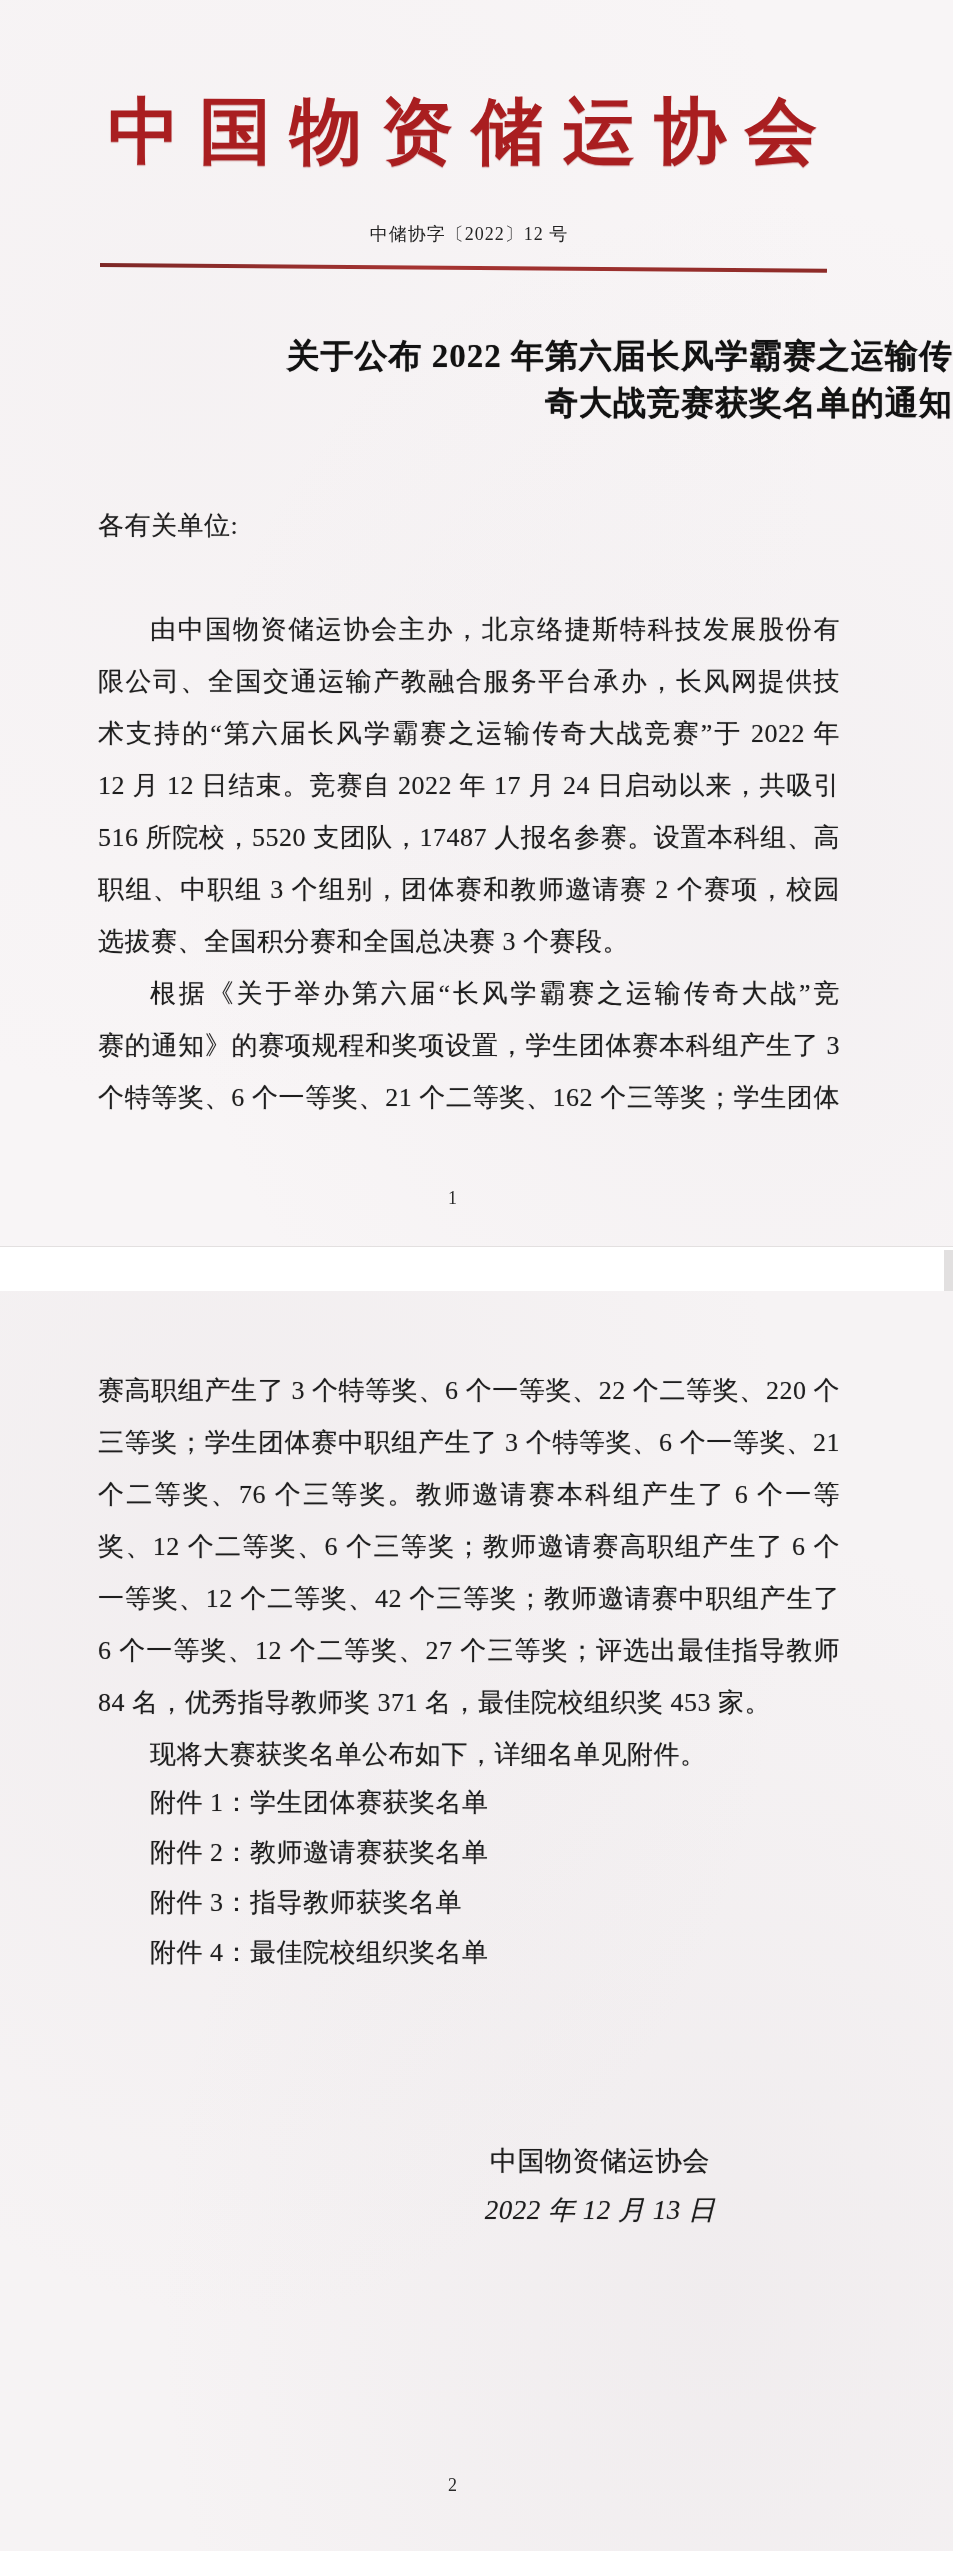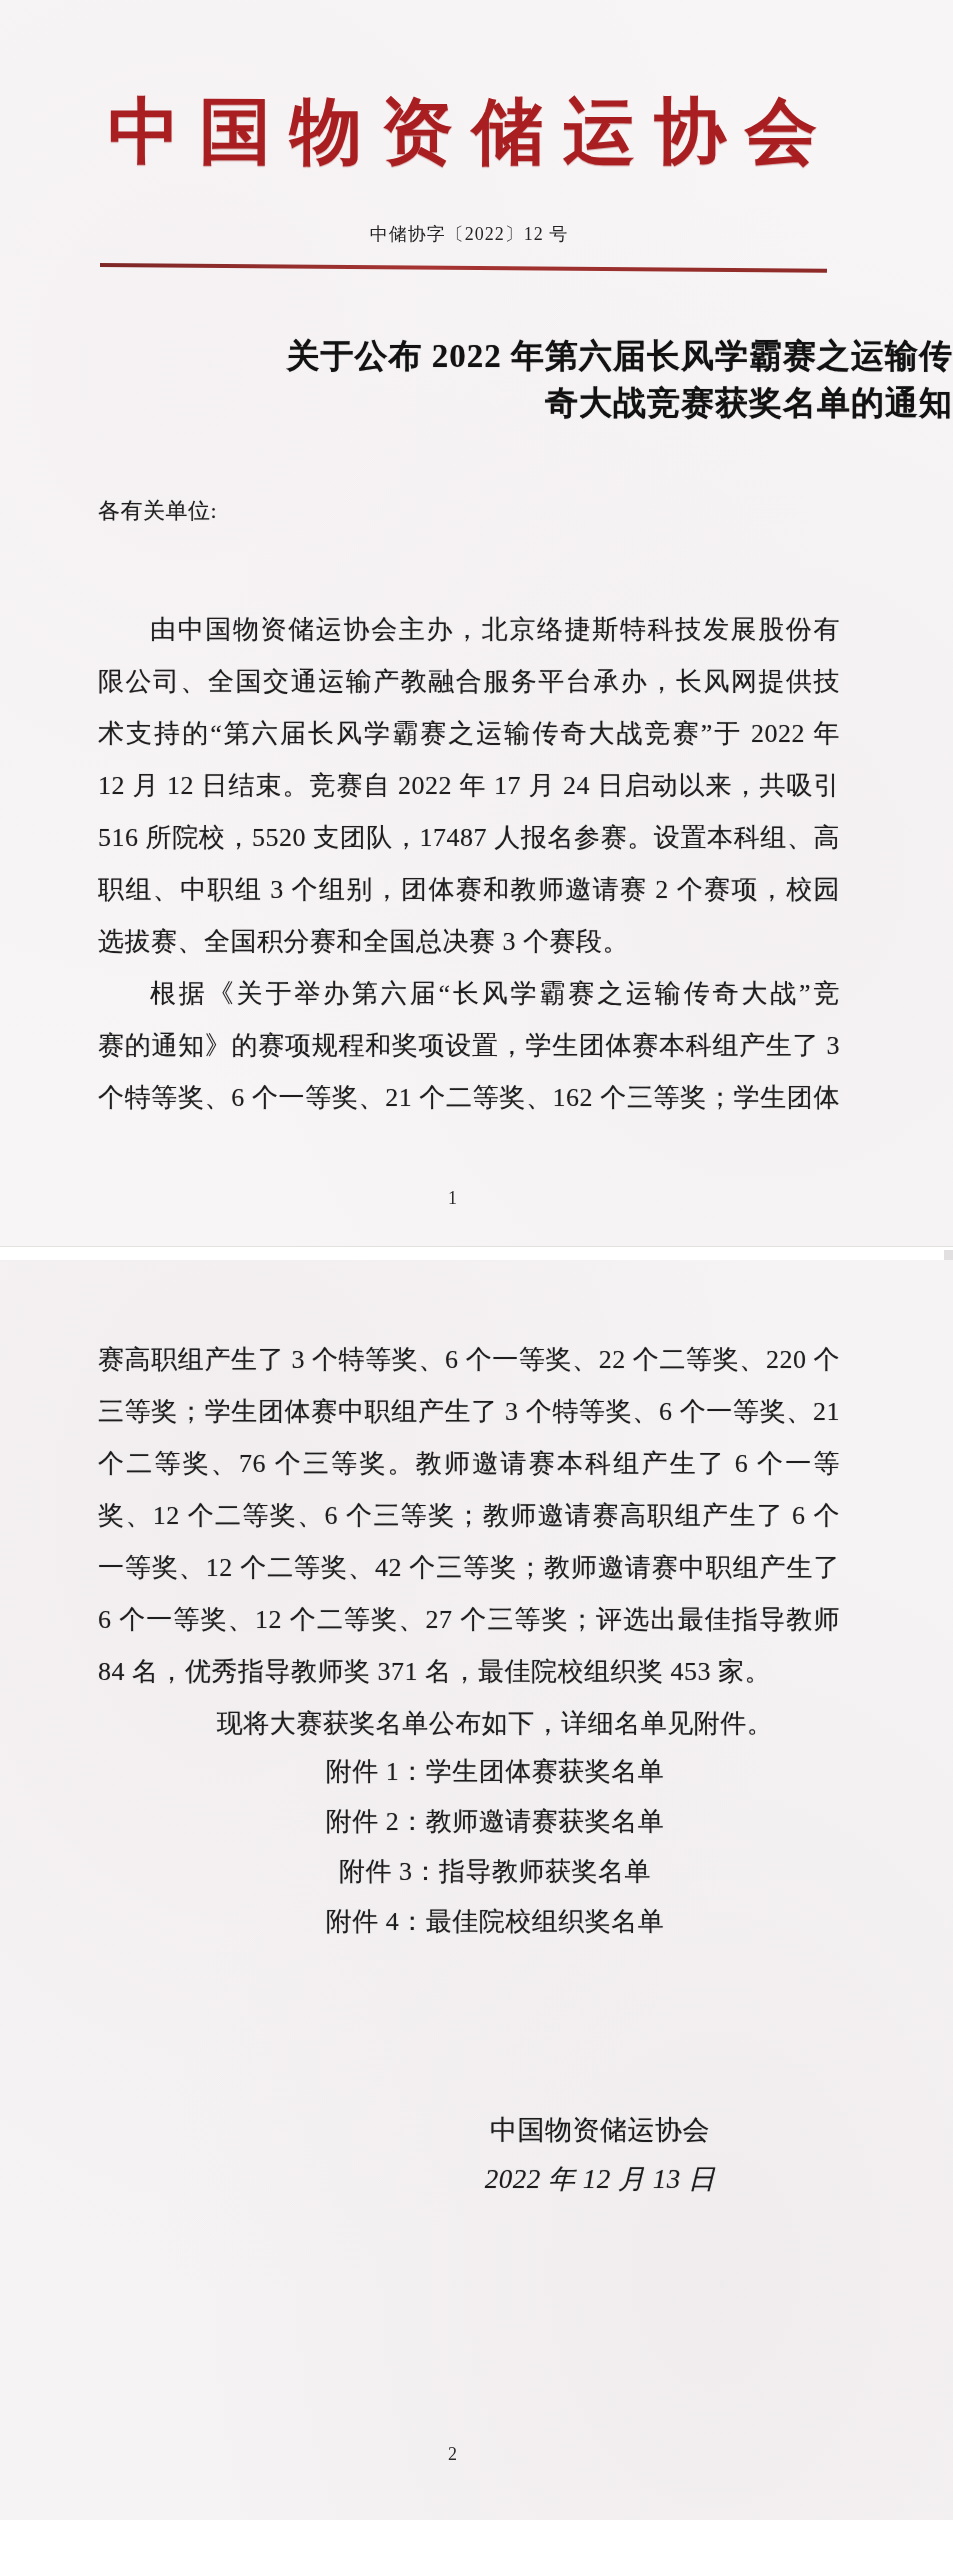--- a/index.html
+++ b/index.html
@@ -25,21 +25,21 @@
       radial-gradient(ellipse at 20% 30%, rgba(210,200,205,0.08), rgba(0,0,0,0) 60%),
       radial-gradient(ellipse at 80% 70%, rgba(205,198,205,0.10), rgba(0,0,0,0) 55%),
       #f8f5f6;
   }
   .page-1 {
     top: 0;
     height: 1246px;
     border-bottom: 1px solid #e3e0e0;
   }
   .page-2 {
-    top: 1260px;
+    top: 1291px;
     height: 1260px;
     background:
       radial-gradient(ellipse at 25% 20%, rgba(208,198,204,0.12), rgba(0,0,0,0) 55%),
       radial-gradient(ellipse at 75% 80%, rgba(204,196,202,0.14), rgba(0,0,0,0) 55%),
       #f6f3f4;
   }
   .edge-shadow {
     position: absolute;
     left: 944px;
     top: 1250px;
@@ -90,44 +90,44 @@
     text-align: right;
     font-size: 33px;
     font-weight: bold;
     color: #121212;
     line-height: 47px;
     letter-spacing: 1px;
     text-shadow: 0 0 1px rgba(0,0,0,0.45);
   }
   .salutation {
     position: absolute;
-    top: 496px;
+    top: 508px;
     left: 98px;
-    font-size: 22px;
+    font-size: 26px;
     color: #1e1e1e;
     letter-spacing: 0.5px;
     text-shadow: 0 0 1px rgba(0,0,0,0.35);
   }
   .body-block {
     position: absolute;
     left: 98px;
     width: 742px;
     font-size: 26px;
     color: #1e1e1e;
     line-height: 52px;
     letter-spacing: 0.5px;
     text-shadow: 0 0 1px rgba(0,0,0,0.35);
   }
   .body-block .line { white-space: nowrap; }
   .body-block .line.just {
     white-space: normal;
     text-align: justify;
     text-align-last: justify;
   }
-  .line.indent { text-indent: 52px; text-align: center; }
+  .line.indent { text-indent: 52px; }
   .block-p1 { top: 604px; }
   .block-p2 { top: 1389px; }
   .block-attach { top: 1802px; line-height: 50px; }
 
   .page-num {
     position: absolute;
     left: 0;
     width: 905px;
     text-align: center;
     font-size: 18px;

